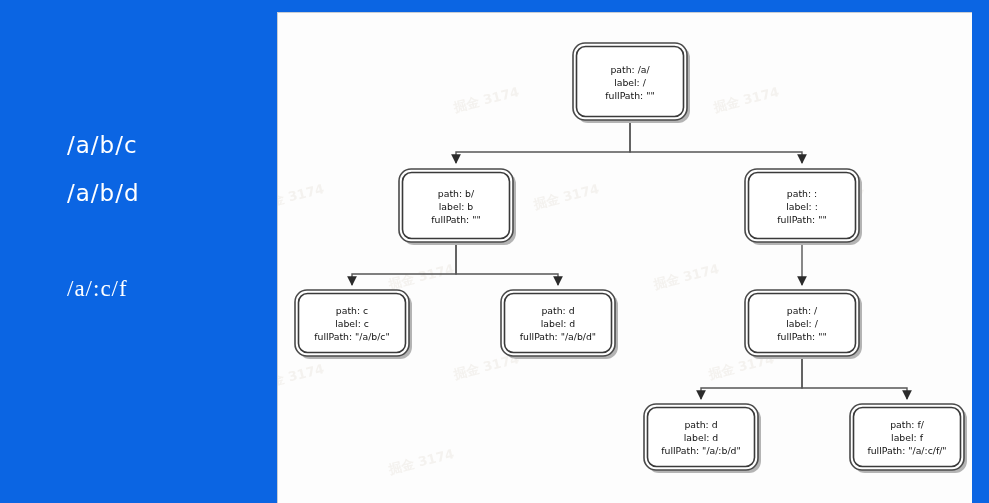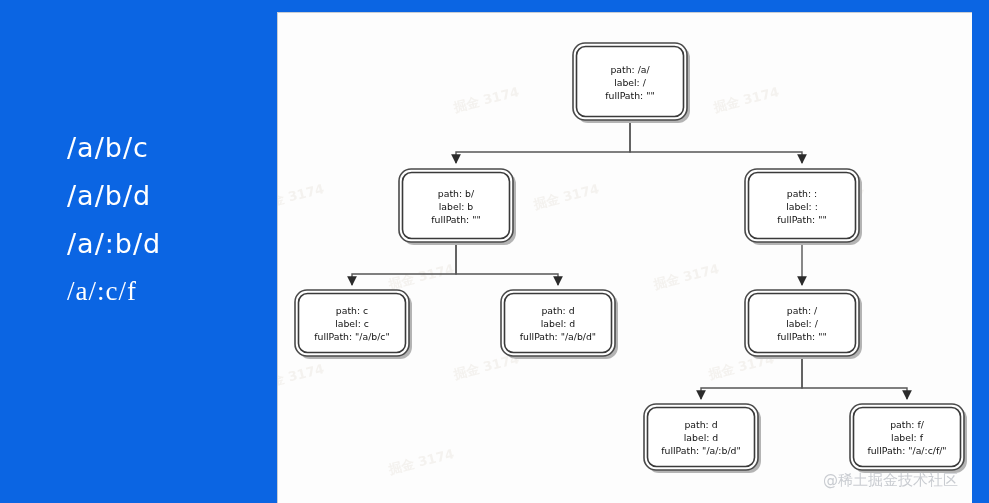--- a/index.html
+++ b/index.html
@@ -10,21 +10,21 @@
     position:relative;
   }
   
   #route-list{
     position:absolute;left:0;top:0;width:277px;height:503px;
   }
   .route-item{
     position:absolute;left:67px;
     color:#ffffff;
     font-family:"DejaVu Sans", sans-serif;
-    font-size:27px;
+    font-size:23px;
     letter-spacing:1px;
     white-space:pre;
   }
   .route-item.r0{top:132px;}
   .route-item.r1{top:180px;}
   .route-item.r2{top:228px;}
   .route-item.r3{top:276px;font-family:Liberation Serif, serif;}
 
   
   #diagram-panel{
@@ -72,21 +72,20 @@
     white-space:nowrap;
     user-select:none;
   }
 </style>
 </head>
 <body>
 
 <div id="route-list">
   <div class="route-item r0">/a/b/c</div>
   <div class="route-item r1">/a/b/d</div>
-  <div class="route-item r2">/a/:b/d</div>
   <div class="route-item r3">/a/:c/f</div>
 </div>
 
 <div id="diagram-panel">
 
   <div class="bg-wm" style="left:175px;top:78px;">掘金 3174</div>
   <div class="bg-wm" style="left:435px;top:78px;">掘金 3174</div>
   <div class="bg-wm" style="left:-20px;top:175px;">掘金 3174</div>
   <div class="bg-wm" style="left:255px;top:175px;">掘金 3174</div>
   <div class="bg-wm" style="left:520px;top:175px;">掘金 3174</div>
@@ -180,14 +179,13 @@
           <rect x="575" y="394" width="114" height="66" rx="12" ry="12" fill="#b4b4b4"></rect>
           <rect x="572" y="391" width="114" height="66" rx="12" ry="12" class="node-outer"></rect>
           <rect x="575.5" y="394.5" width="107" height="59" rx="9" ry="9" class="node-inner"></rect>
           <text x="629" y="415" class="node-text">path: f/</text>
           <text x="629" y="428" class="node-text">label: f</text>
           <text x="629" y="441" class="node-text">fullPath: "/a/:c/f/"</text>
         </g>
       </g>
   </svg>
 
-  <div id="corner-watermark">@稀土掘金技术社区</div>
 </div>
 
 </body></html>

